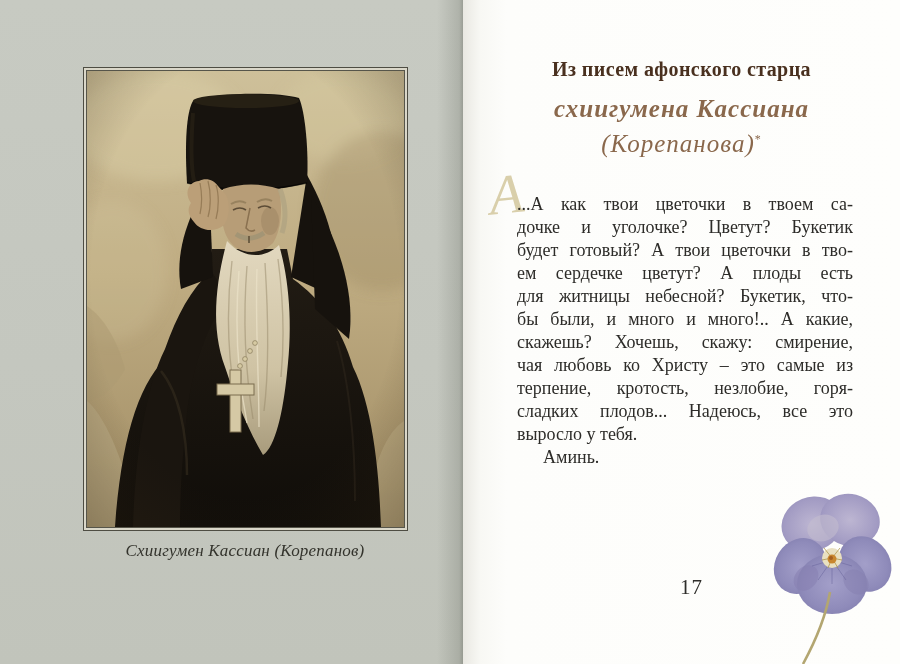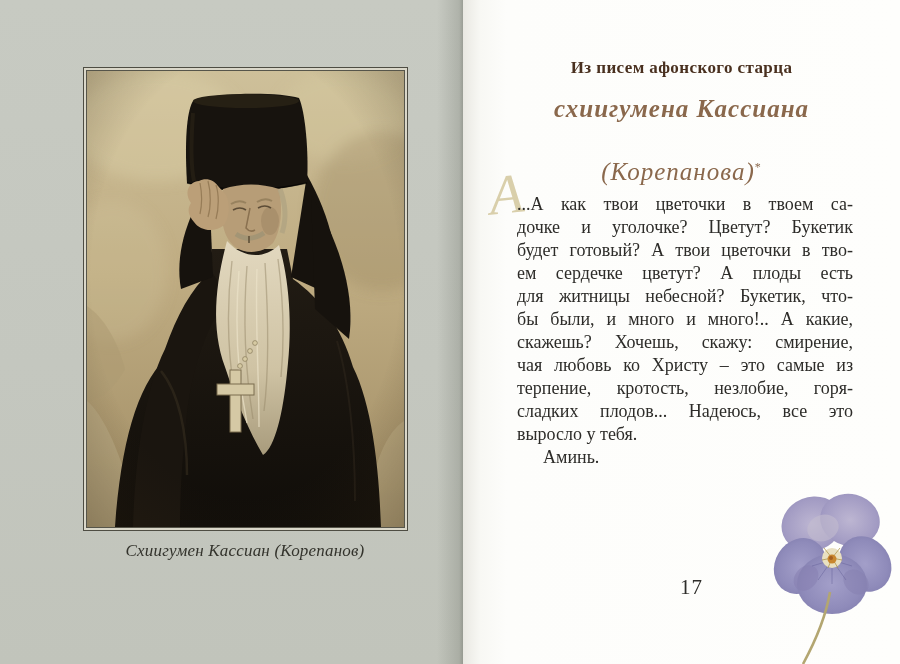--- a/index.html
+++ b/index.html
@@ -28,28 +28,28 @@
     position:absolute;left:60px;top:541px;width:370px;text-align:center;
     font-style:italic;font-size:17px;letter-spacing:.2px;color:#33332c;
   }
   
   #right-page{
     position:absolute;left:463px;top:0;width:437px;height:664px;
     background:linear-gradient(90deg,#e9e8e2 0%,#f8f8f4 4%,#fdfdfb 10%,#fefefc 100%);
   }
   #chapter-heading{
     position:absolute;left:0;top:58px;width:437px;text-align:center;
-    font-weight:bold;font-size:17px;letter-spacing:.4px;color:#49301f;
+    font-weight:bold;font-size:20px;letter-spacing:.4px;color:#49301f;
   }
   .script-line{
     position:absolute;left:0;width:437px;text-align:center;
     font-style:italic;font-size:25px;letter-spacing:1px;color:#8a684c;
   }
   #script-line-1{top:95px;font-weight:bold;}
-  #script-line-2{top:130px;margin-top:28px;}
+  #script-line-2{top:130px;}
   #script-line-2 sup{font-size:12px;font-style:normal;}
   #drop-cap{
     position:absolute;left:26px;top:166px;font-style:italic;font-size:56px;
     color:#d9cfab;transform:rotate(-6deg);line-height:1;
   }
   #letter-body{
     position:absolute;left:54px;top:193px;width:336px;
     font-size:18px;line-height:23px;color:#2d2c29;
   }
   .body-line{text-align:justify;text-align-last:justify;white-space:nowrap;}

